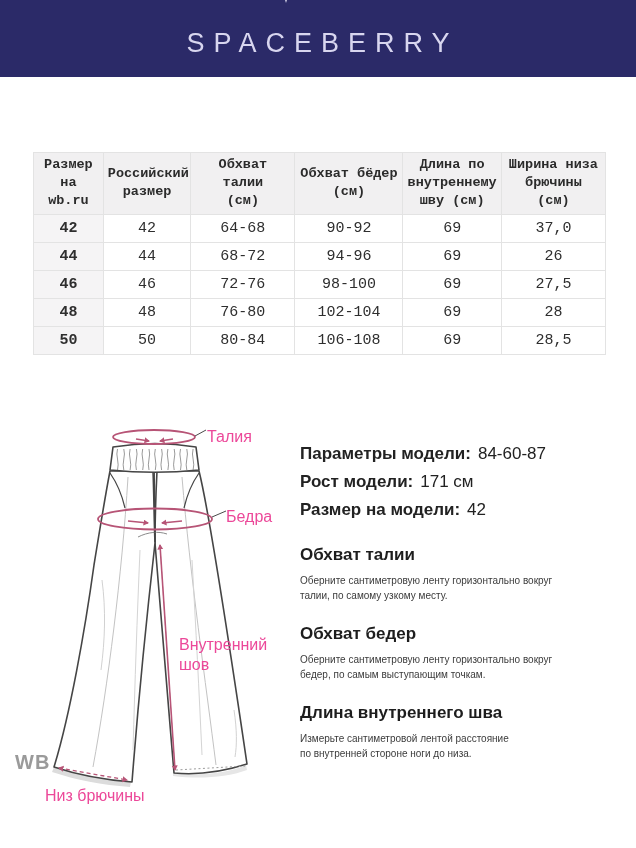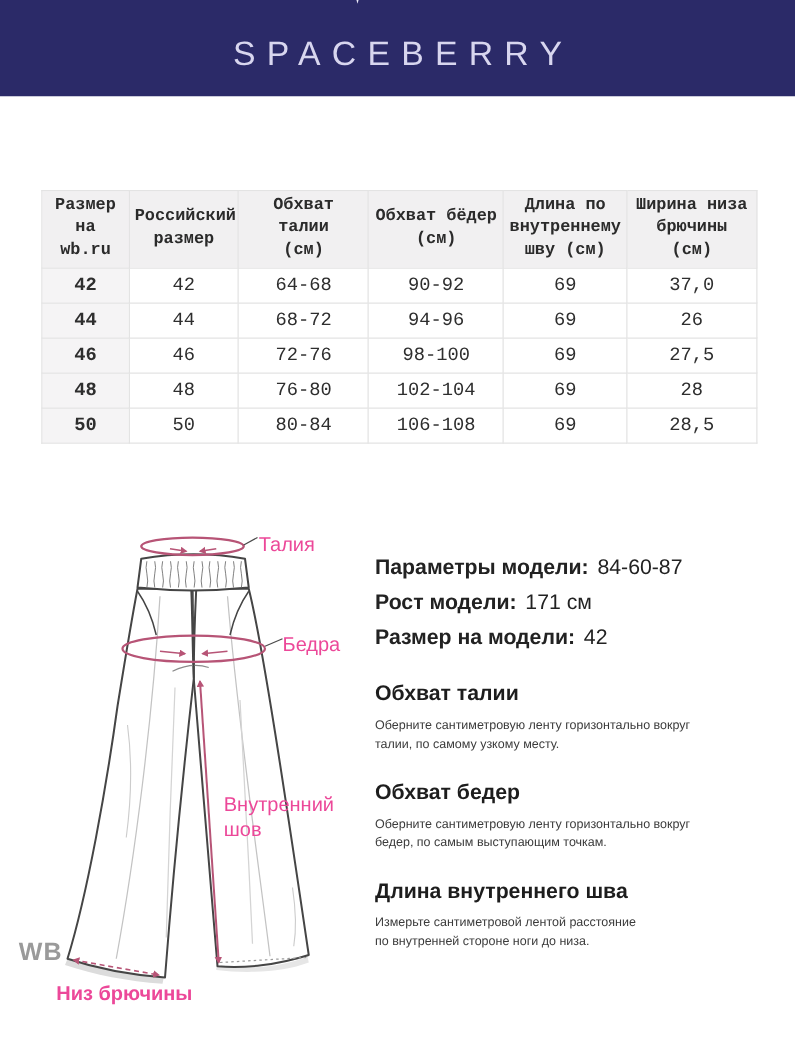--- a/index.html
+++ b/index.html
@@ -21,21 +21,21 @@
                  padding:3px 4px;white-space:pre-line;color:#2b2b2b;}
   .size-table td{font-size:15px;padding:3px 2px;height:21px;background:#fff;}
   .size-table tbody td:first-child{font-weight:bold;background:#f5f4f5;}
 
   
   .diagram{position:absolute;left:40px;top:415px;width:260px;height:400px;}
   .dlabel{position:absolute;color:#ec4899;font-size:16px;font-weight:500;line-height:20px;}
   .dlabel-waist{left:207px;top:427px;}
   .dlabel-hips{left:226px;top:507px;}
   .dlabel-inseam{left:179px;top:635px;width:100px;}
-  .dlabel-hem{left:45px;top:786px;font-weight:bold;}
+  .dlabel-hem{left:45px;top:786px;}
   .wb{position:absolute;left:15px;top:751px;font-size:20px;font-weight:bold;color:#9a9a9a;letter-spacing:1px;}
 
   
   .measure-info{position:absolute;left:300px;top:440px;width:330px;}
   .model-line{margin:0;font-size:17px;line-height:28px;color:#222;}
   .ml-label{font-weight:bold;}
   .ml-value{margin-left:7px;text-align:right;}
   .measure-section{margin-top:21px;}
   .measure-section h3{margin:0 0 9px 0;font-size:17px;font-weight:bold;color:#1d1d1d;}
   .measure-section p{margin:0;font-size:10px;line-height:1.46;color:#3b3b3b;white-space:pre-line;}

